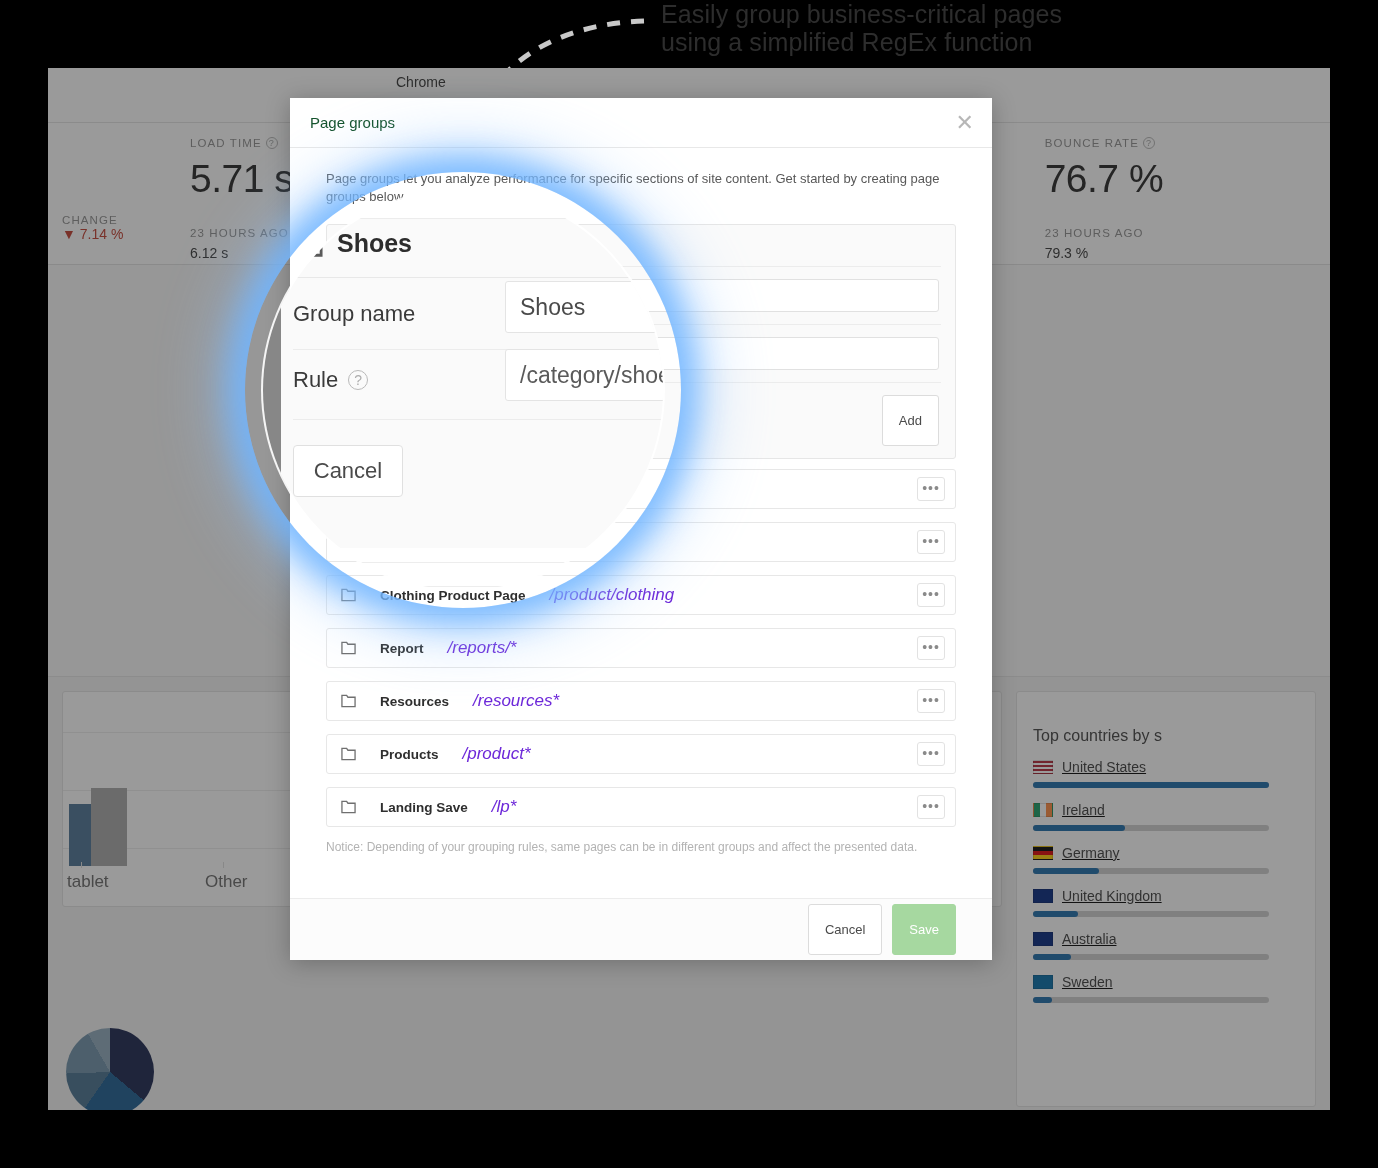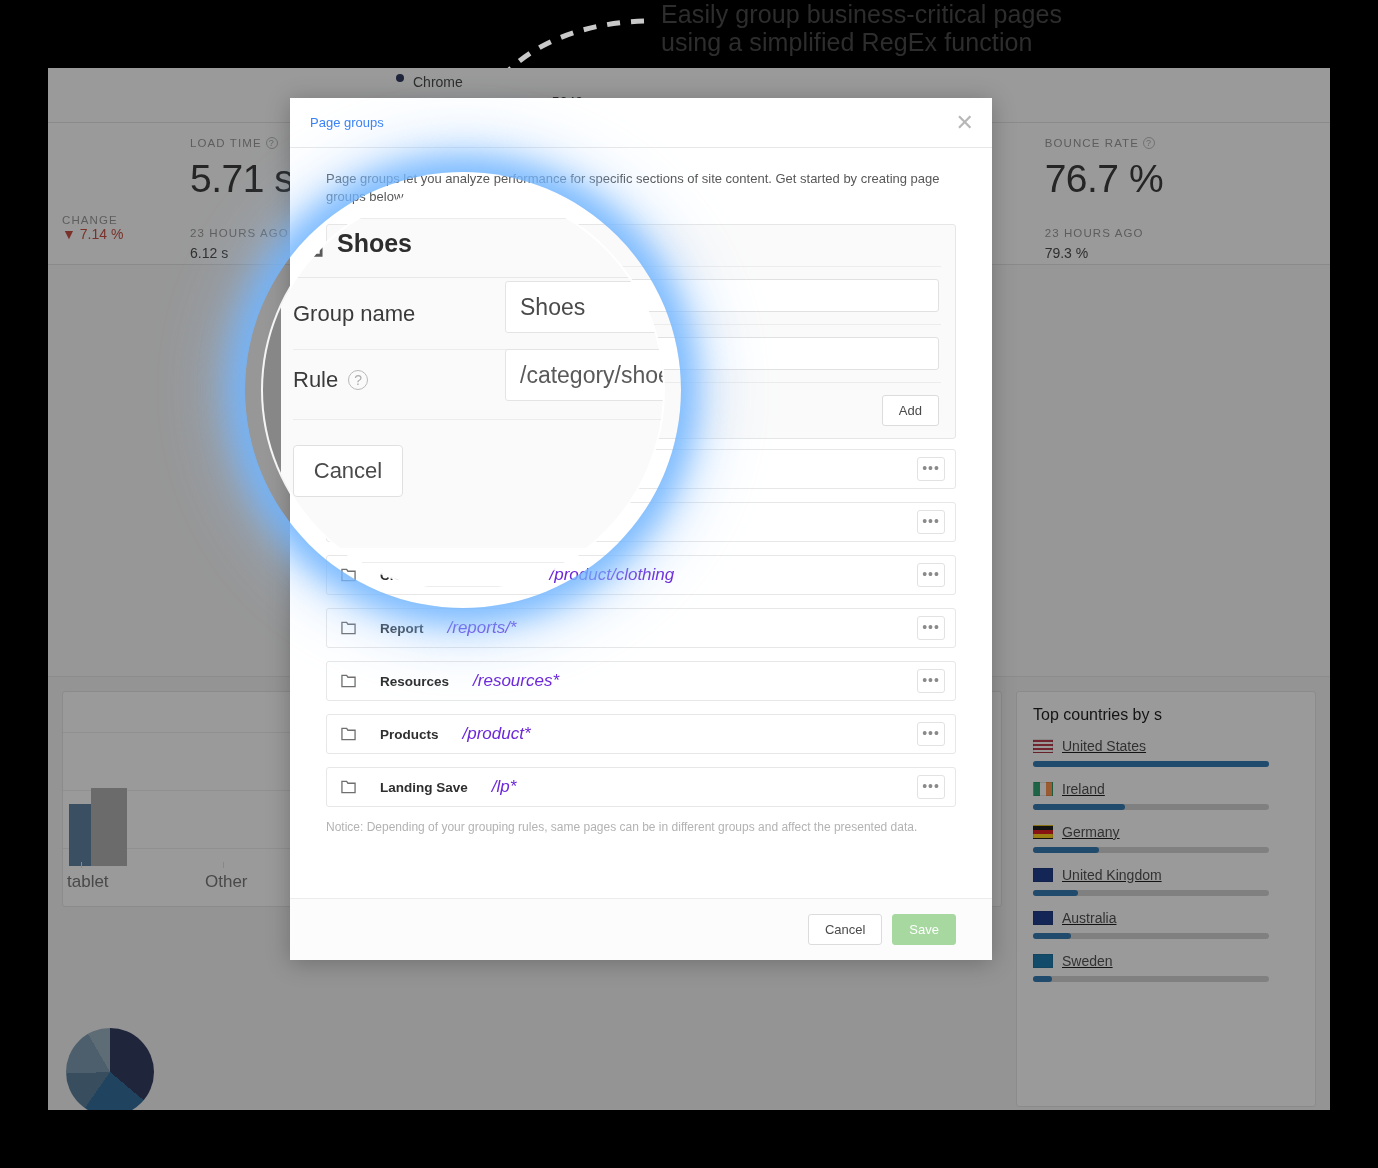--- a/index.html
+++ b/index.html
@@ -58,60 +58,60 @@
   .card-l { width:320px; height:216px; position:relative; overflow:hidden;}
   .card-c { flex:1; height:216px; }
   .card-r { width:300px; height:416px; padding:14px 16px; position:relative; }
 
   .gridline { position:absolute; left:0; right:0; height:1px; background:#ececec; }
   .bar { position:absolute; bottom:40px; background:#4a7294; }
   .bar.gray { background:#a6a6a6; }
   .xlabel { position:absolute; bottom:14px; font-size:17px; color:#666; }
   .tick { position:absolute; bottom:38px; width:1px; height:6px; background:#ddd; }
 
-  .card-r-title { font-size:16px; color:#000000; white-space:nowrap; }
+  .card-r-title { font-size:16px; color:#404040; white-space:nowrap;margin-top:21px; }
   .country { margin-top:14px;text-decoration:underline; }
   .country-row { display:flex; align-items:center; gap:9px; }
   .flag { width:20px; height:14px; border:1px solid rgba(0,0,0,.12); display:block; }
   .cname { font-size:14px; color:#3a3a3a; }
   .cbar-bg { height:6px; background:#cfcfcf; border-radius:3px; margin-top:7px; width:236px; }
   .cbar-fill { height:6px; background:#1a6aa8; border-radius:3px; }
 
   .pie { position:absolute; left:18px; bottom:-6px; width:88px; height:88px; border-radius:50%; }
-  .brow { display:flex; align-items:flex-start; font-size:14px; color:#333; height:30px; }
+  .brow { display:flex; align-items:flex-end; font-size:14px; color:#333; height:30px;flex-direction:column; }
   .dot { width:8px; height:8px; border-radius:50%; margin-right:9px; }
   .bname { width:110px; }
   .bnum { width:60px; text-align:right;margin-top:20px; }
   .bchg { width:82px; text-align:right; font-size:13px;margin-top:24px;}
 
   
   .modal {
     position:absolute; left:290px; top:98px; width:702px; height:862px;
     background:#fff; z-index:60; box-shadow:0 3px 22px rgba(0,0,0,.25);
     display:flex; flex-direction:column;
   }
   .modal-head { height:50px; border-bottom:1px solid #e8e8e8; display:flex; align-items:center;
                 padding:0 18px 0 20px; justify-content:space-between; }
-  .modal-title { font-size:13px; color:#3b82f6; }
+  .modal-title { font-size:15px; color:#14532d; }
   .close-x { font-size:22px; color:#b7b7b7; cursor:pointer; line-height:1; }
   .modal-body { flex:1; padding:22px 36px 8px 36px; overflow:hidden; }
   .intro { font-size:13px; color:#585858; line-height:18px; margin:0 0 18px 0; }
 
   .editor { border:1px solid #e6e6e6; background:#fafafa; border-radius:3px; padding:0 14px; }
   .editor-head { padding:12px 4px 12px 2px; display:flex; align-items:center; gap:9px;
                  border-bottom:1px solid #ececec; }
   .editor-head .gname { font-size:15px; font-weight:bold; color:#2d2d2d; }
   .frow { display:flex; align-items:center; padding:12px 2px; border-bottom:1px solid #ececec; }
   .frow:last-of-type { border-bottom:1px solid #ececec; }
   .flabel { width:180px; font-size:14px; color:#3a3a3a; }
   .finput { flex:1; height:33px; border:1px solid #e1e1e1; background:#fff; border-radius:3px;
             font-size:14px; color:#4a4a4a; padding:0 10px; line-height:31px; }
   .editor-foot { padding:12px 2px; display:flex; justify-content:space-between; }
   .btn { border:1px solid #dcdcdc; background:#fff; border-radius:3px; font-size:13px;
-         color:#4a4a4a; padding:7px 16px; cursor:pointer; }
+         color:#4a4a4a; padding:17px 16px; cursor:pointer; }
   .btn-green { background:#a6d8a0; border-color:#a6d8a0; color:#fff; }
 
   .glist { margin-top:10px; }
   .grow { display:flex; align-items:center; justify-content:space-between;
           border:1px solid #e7e7e7; border-radius:3px; background:#fff;
           height:40px; padding:0 10px 0 14px; margin-bottom:13px; }
   .grow-left { display:flex; align-items:center; gap:24px; }
   .gtitle { font-size:13.5px; font-weight:bold; color:#2f2f2f; }
   .gpath { font-size:17px; color:#6d28d9;font-style:italic; }
   .dots { border:1px solid #e2e2e2; border-radius:3px; width:28px; height:24px; color:#8a8a8a;

